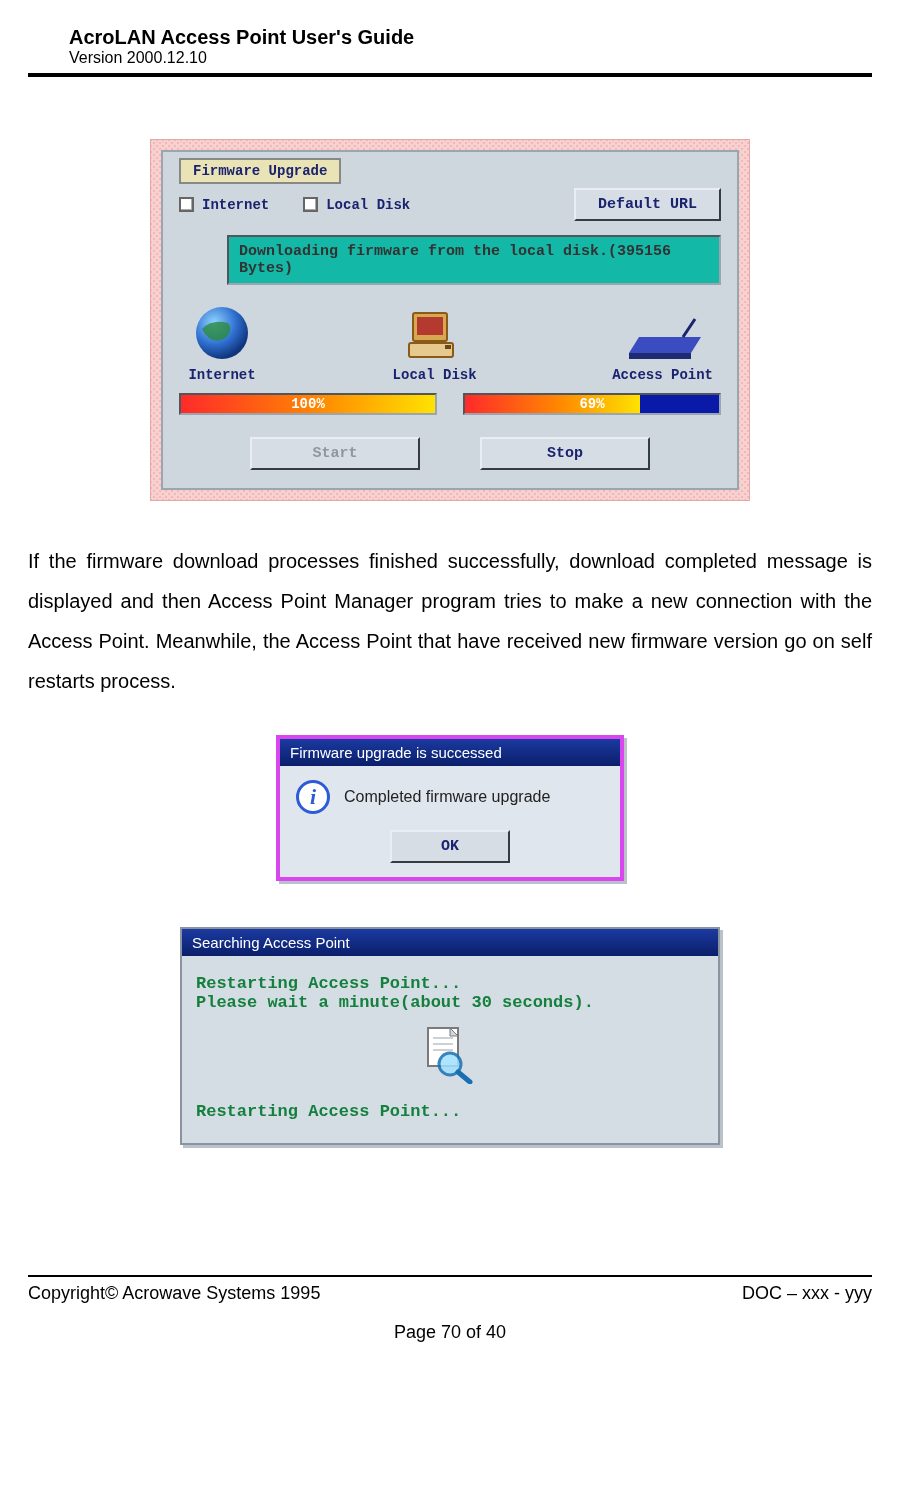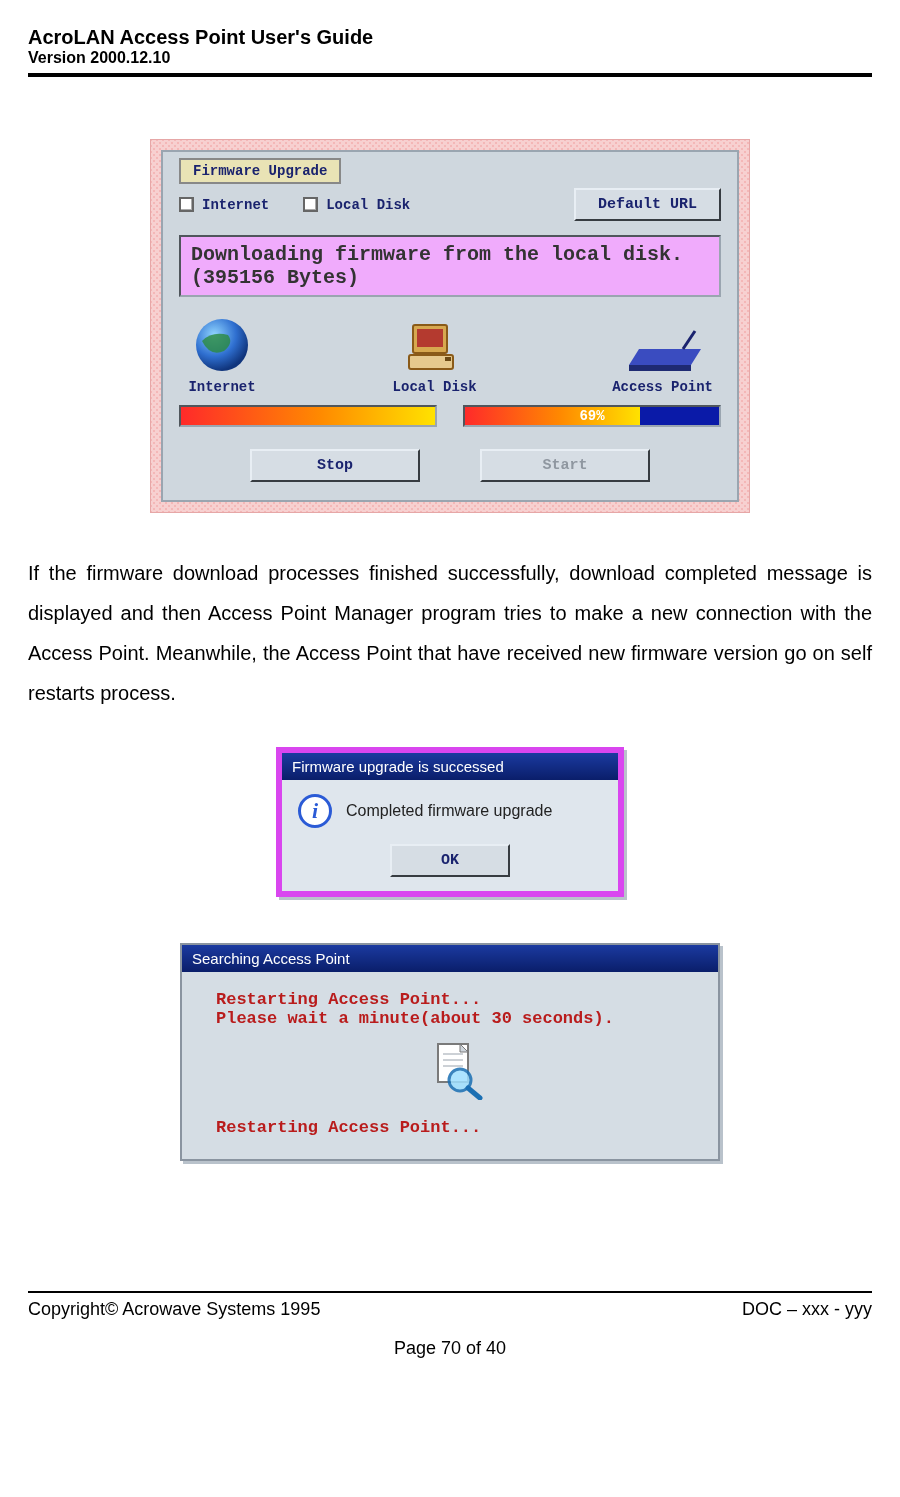--- a/index.html
+++ b/index.html
@@ -1,21 +1,21 @@
 <!DOCTYPE html>
 <html><head>
   <meta charset="utf-8">
   <style>
     * { margin: 0; padding: 0; box-sizing: border-box; }
     body { width: 900px; font-family: Arial, Helvetica, sans-serif; background: #fff; color: #000; }
     .page { padding: 26px 28px 20px 28px; }
 
     .header-row { display: flex; justify-content: space-between; align-items: baseline; flex-direction: column; }
     .header-title { font-weight: bold; font-size: 20px; }
-    .header-version { font-weight: bold; font-size: 16px; }
+    .header-version { font-weight: normal; font-size: 16px; margin-left: 41px; }
     .header-rule { border: none; border-top: 4px solid #000; margin-top: 6px; margin-bottom: 62px; }
 
     
     .fw-outer {
       width: 600px; margin: 0 auto; padding: 10px;
       background: #f7d0d0; 
       background-image:
         radial-gradient(#f4b7b7 1px, transparent 1px),
         radial-gradient(#f4b7b7 1px, transparent 1px);
       background-size: 6px 6px, 6px 6px;
@@ -35,53 +35,53 @@
     .chk .box { width:15px; height:15px; background:#fff; border:2px solid #666; box-shadow: inset -1px -1px 0 #aaa, inset 1px 1px 0 #fff; }
     .spacer { flex: 1; }
     .btn {
       font-family:"Courier New",monospace; font-weight:bold; font-size:15px; color:#1a236e;
       padding:6px 22px; background:#d6dde4;
       border:2px outset #e8eef4; border-bottom-color:#7f8a95; border-right-color:#7f8a95; cursor:default;
     }
     .btn.disabled { color:#8f97a0; }
 
     .status-field {
-      margin-top:14px; background:#f0abfc; border:2px inset #9aa5b0;
-      padding:6px 10px; font-family:"Courier New",monospace; font-weight:bold; font-size:20px; color:#333;
+      margin-top:14px; background:#14b8a6; border:2px inset #9aa5b0;
+      padding:6px 10px; font-family:"Courier New",monospace; font-weight:bold; font-size:15px; color:#333;margin-left:48px;
     }
 
     .icons-row { display:flex; justify-content:space-between; align-items:flex-end; margin-top:20px; padding:0 8px; }
     .icon-col { display:flex; flex-direction:column; align-items:center; gap:6px; font-family:"Courier New",monospace; font-weight:bold; font-size:14px; color:#1a236e; }
 
     .progress-row { display:flex; gap:26px; margin-top:10px; }
     .progress { flex:1; height:22px; position:relative; border:2px inset #9aa5b0; background:#0a1aa8; overflow:hidden; }
     .progress .fill { position:absolute; left:0; top:0; bottom:0; background:linear-gradient(90deg,#ff2a2a 0%, #ff8a00 55%, #ffe200 100%); }
     .progress .pct { position:absolute; inset:0; display:flex; align-items:center; justify-content:center; font-family:"Courier New",monospace; font-weight:bold; font-size:14px; color:#fff; }
     .p1 .fill { width:100%; }
     .p2 .fill { width:69%; }
 
     .btn-row { display:flex; justify-content:center; gap:60px; margin-top:22px; }
     .btn-main { width:170px; text-align:center; }
 
     
     .para { margin-top:40px; font-size:20px; line-height:2; text-align:justify; }
 
     
-    .dlg { width:348px; margin:34px auto 0 auto; border:6px solid #d946ef; background:#dfe6ed; box-shadow:3px 3px 0 #b9c2cb; }
+    .dlg { width:348px; margin:34px auto 0 auto; border:4px solid #d946ef; background:#dfe6ed; box-shadow:3px 3px 0 #b9c2cb; }
     .dlg .titlebar { background:linear-gradient(180deg,#1b3aa0,#0a1e6a); color:#fff; padding:5px 10px; font-size:15px; }
     .dlg .body { padding:14px 16px 16px 16px; display:flex; gap:14px; align-items:center; }
     .info-icon { width:34px; height:34px; border-radius:50%; background:#fff; border:3px solid #2b5bd6; display:flex; align-items:center; justify-content:center; font-family:Georgia,serif; font-weight:bold; font-style:italic; color:#2b5bd6; font-size:22px; }
     .dlg .msg { font-size:16px; color:#222; }
     .dlg .btns { display:flex; justify-content:center; padding-bottom:14px; }
     .dlg .okbtn { width:120px; text-align:center; }
 
     
     .dlg2 { width:540px; margin:46px auto 0 auto; border:2px solid #8a94a0; background:#d5dde4; box-shadow:3px 3px 0 #b9c2cb; }
     .dlg2 .titlebar { background:linear-gradient(180deg,#1b3aa0,#0a1e6a); color:#fff; padding:5px 10px; font-size:15px; }
-    .dlg2 .body2 { padding:18px 20px 22px 34px; font-family:"Courier New",monospace; font-weight:bold; font-size:17px; color:#b91c1c; }
+    .dlg2 .body2 { padding:18px 20px 22px 14px; font-family:"Courier New",monospace; font-weight:bold; font-size:17px; color:#15803d; }
     .body2 .centerblock { display:flex; justify-content:center; margin:14px 0 18px 0; }
 
     
     .footer-rule { border:none; border-top:2px solid #000; margin-top:130px; }
     .footer-row { display:flex; justify-content:space-between; margin-top:6px; font-size:18px; }
     .pagenum { text-align:center; font-size:18px; margin-top:18px; }
 
     
     svg { display:block; }
   </style>
@@ -150,30 +150,31 @@
               <line x1="62" y1="22" x2="74" y2="4" stroke="#1a236e" stroke-width="3"></line>
             </svg>
           </span>
           <span>Access Point</span>
         </div>
       </div>
 
       <div class="progress-row">
         <div class="progress p1">
           <div class="fill"></div>
+          <div class="pct">100%</div>
         </div>
         <div class="progress p2">
           <div class="fill"></div>
           <div class="pct">69%</div>
         </div>
       </div>
 
       <div class="btn-row">
+        <span class="btn btn-main disabled">Start</span>
         <span class="btn btn-main">Stop</span>
-        <span class="btn btn-main disabled">Start</span>
       </div>
     </div>
   </div>
 
   <p class="para">If the firmware download processes finished successfully, download completed message is displayed and then Access Point Manager program tries to make a new connection with the Access Point. Meanwhile, the Access Point that have received new firmware version go on self restarts process.</p>
 
   <div class="dlg">
     <div class="titlebar">Firmware upgrade is successed</div>
     <div class="body">
       <div class="info-icon">i</div>

